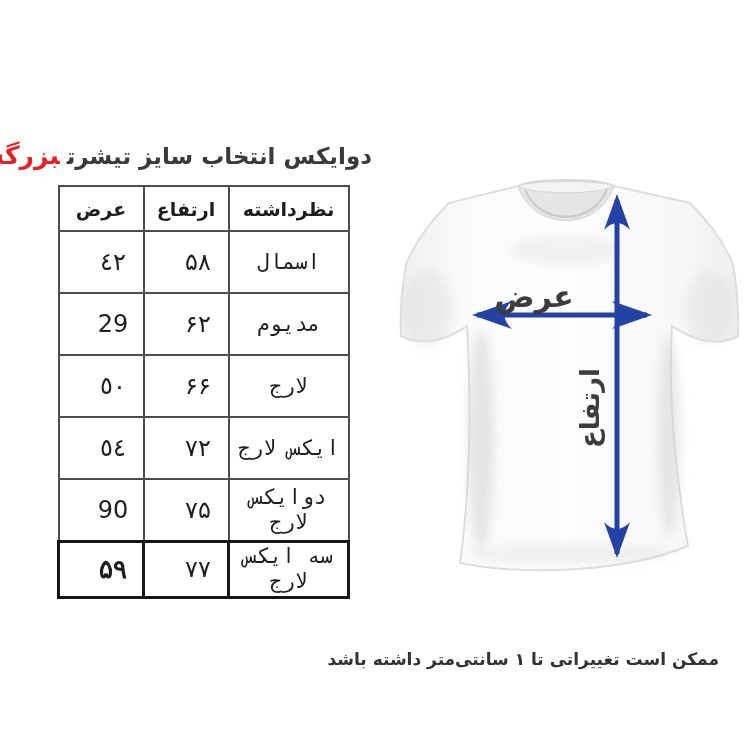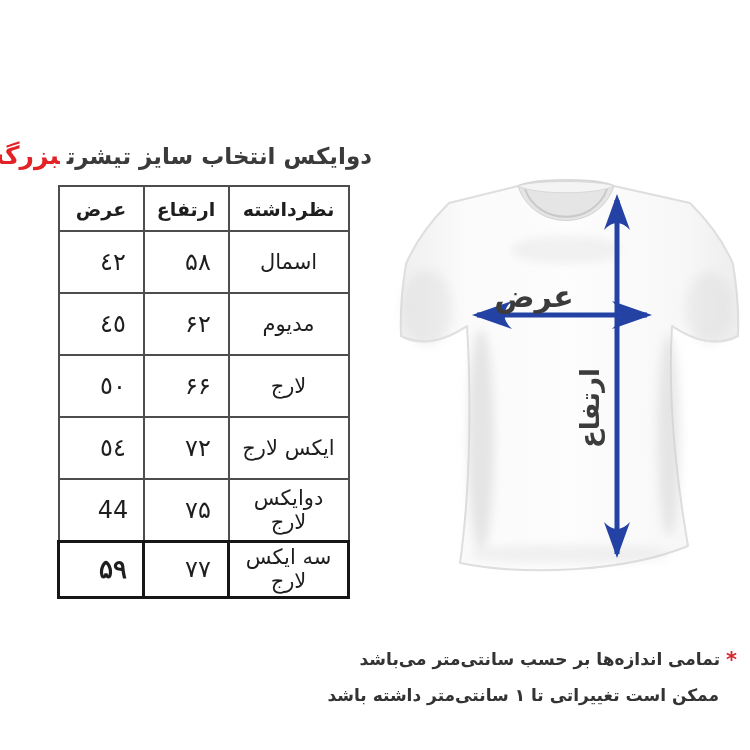--- a/index.html
+++ b/index.html
@@ -11,21 +11,21 @@
            font-size:23px; font-weight:bold; color:#3a3a3a; direction:rtl; }
   .title .accent { color:#e32228; margin-right:7px; font-size:25px; }
 
   
   table.size-table { position:absolute; top:185px; left:57px; border-collapse:collapse;
                      direction:rtl; background:#fff; table-layout:fixed; }
   .size-table th, .size-table td { border:2px solid #4d4d4d; text-align:center;
                                    vertical-align:middle; color:#1e1e1e; padding:0 4px; }
   .size-table th { height:45px; font-size:19px; font-weight:600; }
   .size-table td { height:62px; }
-  .size-table td.size-name { font-size:21px; }
+  .size-table td.size-name { font-size:21px;font-family:Liberation Mono, monospace; }
   .size-table td.num { font-size:24px;padding-left:28px; }
   .size-table tr.row-highlight td { border-width:3px; border-color:#161616; height:56px; }
   .size-table td.bold-val { font-weight:bold; font-size:26px;font-family:Liberation Serif, serif; }
   col.c-size { width:120px; } col.c-h { width:85px; } col.c-w { width:85px; }
 
   
   .figure { position:absolute; left:385px; top:140px; width:365px; height:505px; }
   .figure svg { display:block; width:100%; height:100%; }
 
   
@@ -60,36 +60,36 @@
     </thead>
     <tbody>
       <tr>
         <td class="size-name">اسمال</td>
         <td class="num">۵۸</td>
         <td class="num">٤٢</td>
       </tr>
       <tr>
         <td class="size-name">مدیوم</td>
         <td class="num">۶۲</td>
-        <td class="num">٤٥</td>
+        <td class="num">29</td>
       </tr>
       <tr>
         <td class="size-name">لارج</td>
         <td class="num">۶۶</td>
         <td class="num">٥٠</td>
       </tr>
       <tr>
         <td class="size-name">ایکس لارج</td>
         <td class="num">۷۲</td>
         <td class="num">٥٤</td>
       </tr>
       <tr>
         <td class="size-name">دوایکس لارج</td>
         <td class="num">۷۵</td>
-        <td class="num">44</td>
+        <td class="num">90</td>
       </tr>
       <tr class="row-highlight">
         <td class="size-name">سه ایکس لارج</td>
         <td class="num">۷۷</td>
         <td class="num bold-val">۵۹</td>
       </tr>
     </tbody>
   </table>
 
   <div class="figure">
@@ -144,24 +144,19 @@
         </g>
       </g>
 
       <text x="149" y="167" text-anchor="middle" font-size="30" font-weight="600" fill="#3c3c3c">عرض</text>
       <text x="214" y="268" text-anchor="middle" font-size="26" font-weight="600" fill="#3c3c3c" transform="rotate(-90 214 268)">ارتفاع</text>
     </svg>
   </div>
 
   <div class="notes">
     <div class="note">
-      <div class="note-line">
-        <span class="star">*</span><span>تمامی اندازه‌ها بر حسب سانتی‌متر می‌باشد</span>
-      </div>
-    </div>
-    <div class="note">
       <div class="note-line indent">
         <span>ممکن است تغییراتی تا ۱ سانتی‌متر داشته باشد</span>
       </div>
     </div>
   </div>
 
 </div>
 
 </body></html>

